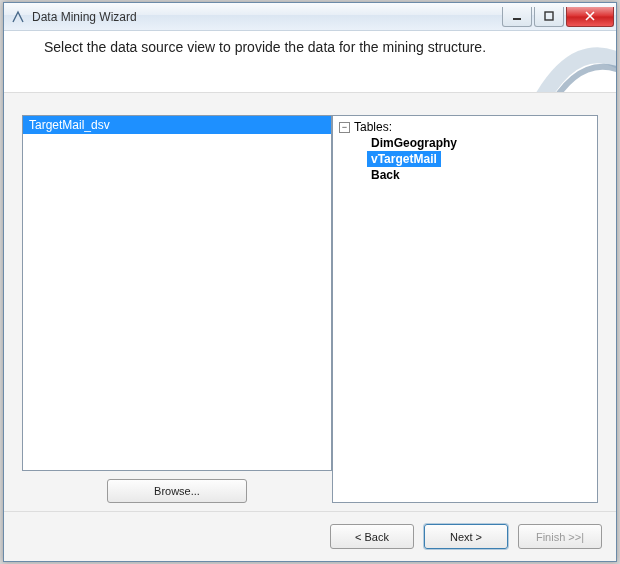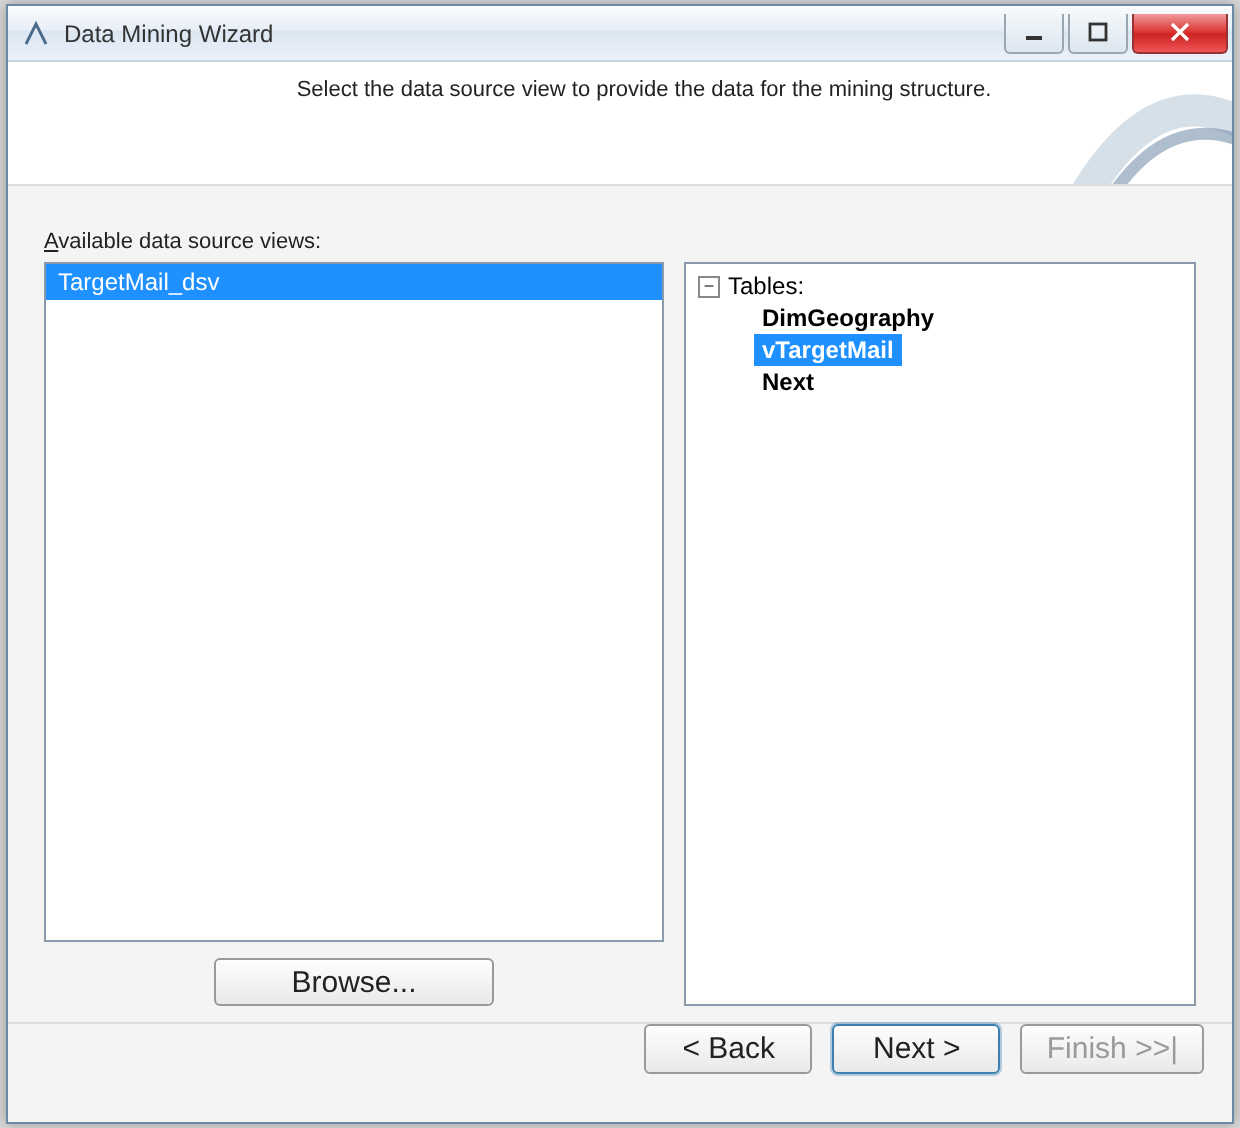--- a/index.html
+++ b/index.html
@@ -72,23 +72,22 @@
     overflow: hidden;
   }
   .header-pane h1 {
     margin: 0 0 3px 0;
     font-size: 14px;
     font-weight: bold;
     color: #111;
   }
   .header-pane .subtitle {
     margin: 0 0 0 22px;
-    font-size: 11px;
+    font-size: 14px;
     color: #222;
-    text-align: center;
   }
   .header-graphic {
     position: absolute;
     right: -20px; top: -10px;
     width: 120px; height: 120px;
     opacity: 0.85;
   }
   .body-pane {
     flex: 1;
     background: #f4f4f4;
@@ -98,21 +97,20 @@
   }
   .avail-label {
     font-size: 11px;
     color: #222;
     margin-bottom: 4px;
   }
   .avail-label .underline { text-decoration: underline; }
   .panels {
     flex: 1;
     display: flex;
-    gap: 10px;
   }
   .left-col {
     width: 310px;
     display: flex;
     flex-direction: column;
   }
   .listbox {
     flex: 1;
     background: #fff;
     border: 1px solid #8a9aab;
@@ -132,21 +130,21 @@
     display: flex;
     justify-content: center;
   }
   .btn {
     min-width: 86px;
     height: 24px;
     background: linear-gradient(#fdfdfd, #e9e9e9);
     border: 1px solid #9a9a9a;
     border-radius: 3px;
     font-family: inherit;
-    font-size: 15px;
+    font-size: 11px;
     color: #222;
     padding: 0 12px;
     cursor: pointer;
   }
   .btn:disabled {
     color: #9a9a9a;
     cursor: default;
   }
   .browse-btn { width: 140px; }
   .right-col {
@@ -188,20 +186,21 @@
   }
   .tree-item.selected {
     background: #1e90ff;
     color: #fff;
   }
   .footer {
     height: 50px;
     background: #f4f4f4;
     border-top: 1px solid #ddd;
     display: flex;
+    align-items: center;
     justify-content: flex-end;
     padding: 0 14px;
     gap: 10px;
   }
   .footer .btn { min-width: 84px; height: 25px; }
   .btn.default {
     border-color: #3c7fb1;
     box-shadow: 0 0 0 1px rgba(60,127,177,0.35);
   }
 </style>
@@ -238,42 +237,39 @@
 
   <div class="header-pane">
     <p class="subtitle">Select the data source view to provide the data for the mining structure.</p>
     <svg class="header-graphic" viewBox="0 0 120 120">
       <path d="M10 110 Q60 -10 130 60" stroke="#9fb7cc" stroke-width="16" fill="none" opacity="0.5"></path>
       <path d="M20 115 Q65 5 135 70" stroke="#5f7f9c" stroke-width="6" fill="none" opacity="0.6"></path>
     </svg>
   </div>
 
   <div class="body-pane">
-    <div class="avail-label">
-      <span class="underline">A</span><span>vailable data source views:</span>
-    </div>
     <div class="panels">
       <div class="left-col">
         <div class="listbox" id="dsv-list">
             <div class="list-item selected">TargetMail_dsv</div>
           </div>
         <div class="browse-row">
           <button class="btn browse-btn">Browse...</button>
         </div>
       </div>
       <div class="right-col">
         <div class="treebox">
           <div class="tree-root">
             <span class="expander" id="expander">−</span>
             <span>Tables:</span>
           </div>
           <div class="tree-children" id="tree-children">
               <div><span class="tree-item">DimGeography</span></div>
               <div><span class="tree-item selected">vTargetMail</span></div>
-              <div><span class="tree-item">Next</span></div>
+              <div><span class="tree-item">Back</span></div>
             </div>
         </div>
       </div>
     </div>
   </div>
 
   <div class="footer">
     <button class="btn">&lt; Back</button>
     <button class="btn default">Next &gt;</button>
     <button class="btn" disabled="">Finish &gt;&gt;|</button>

